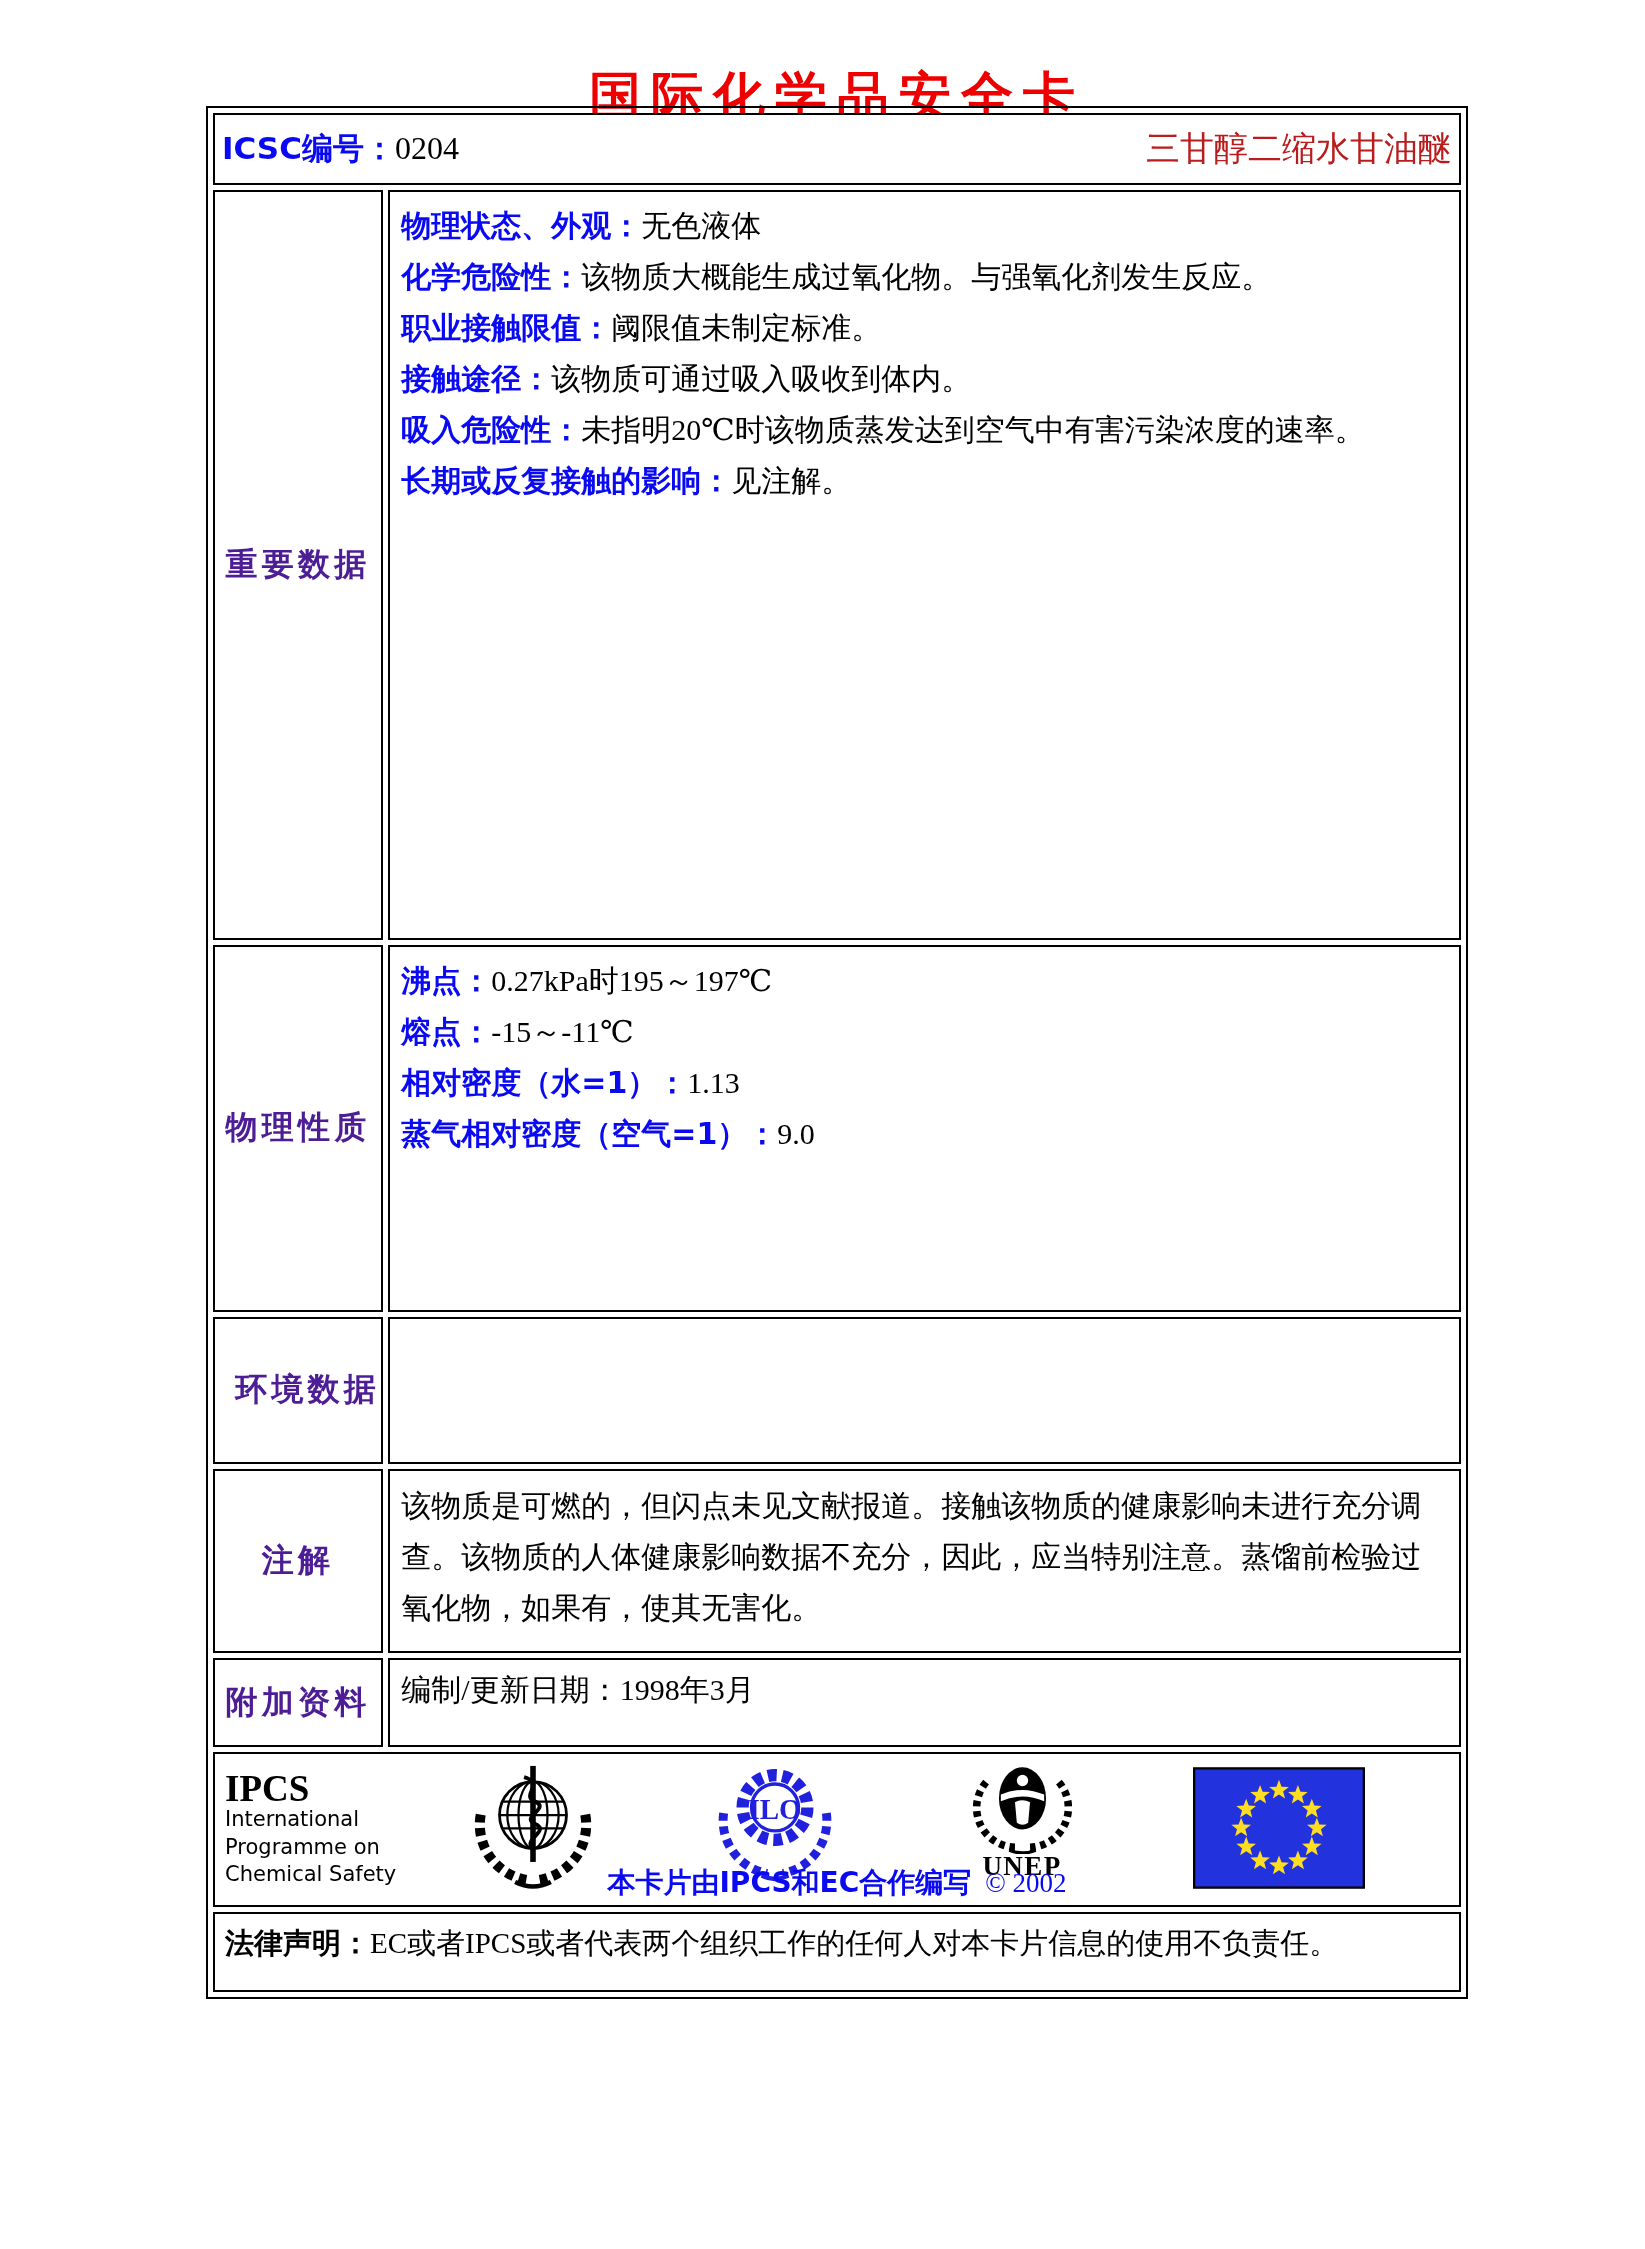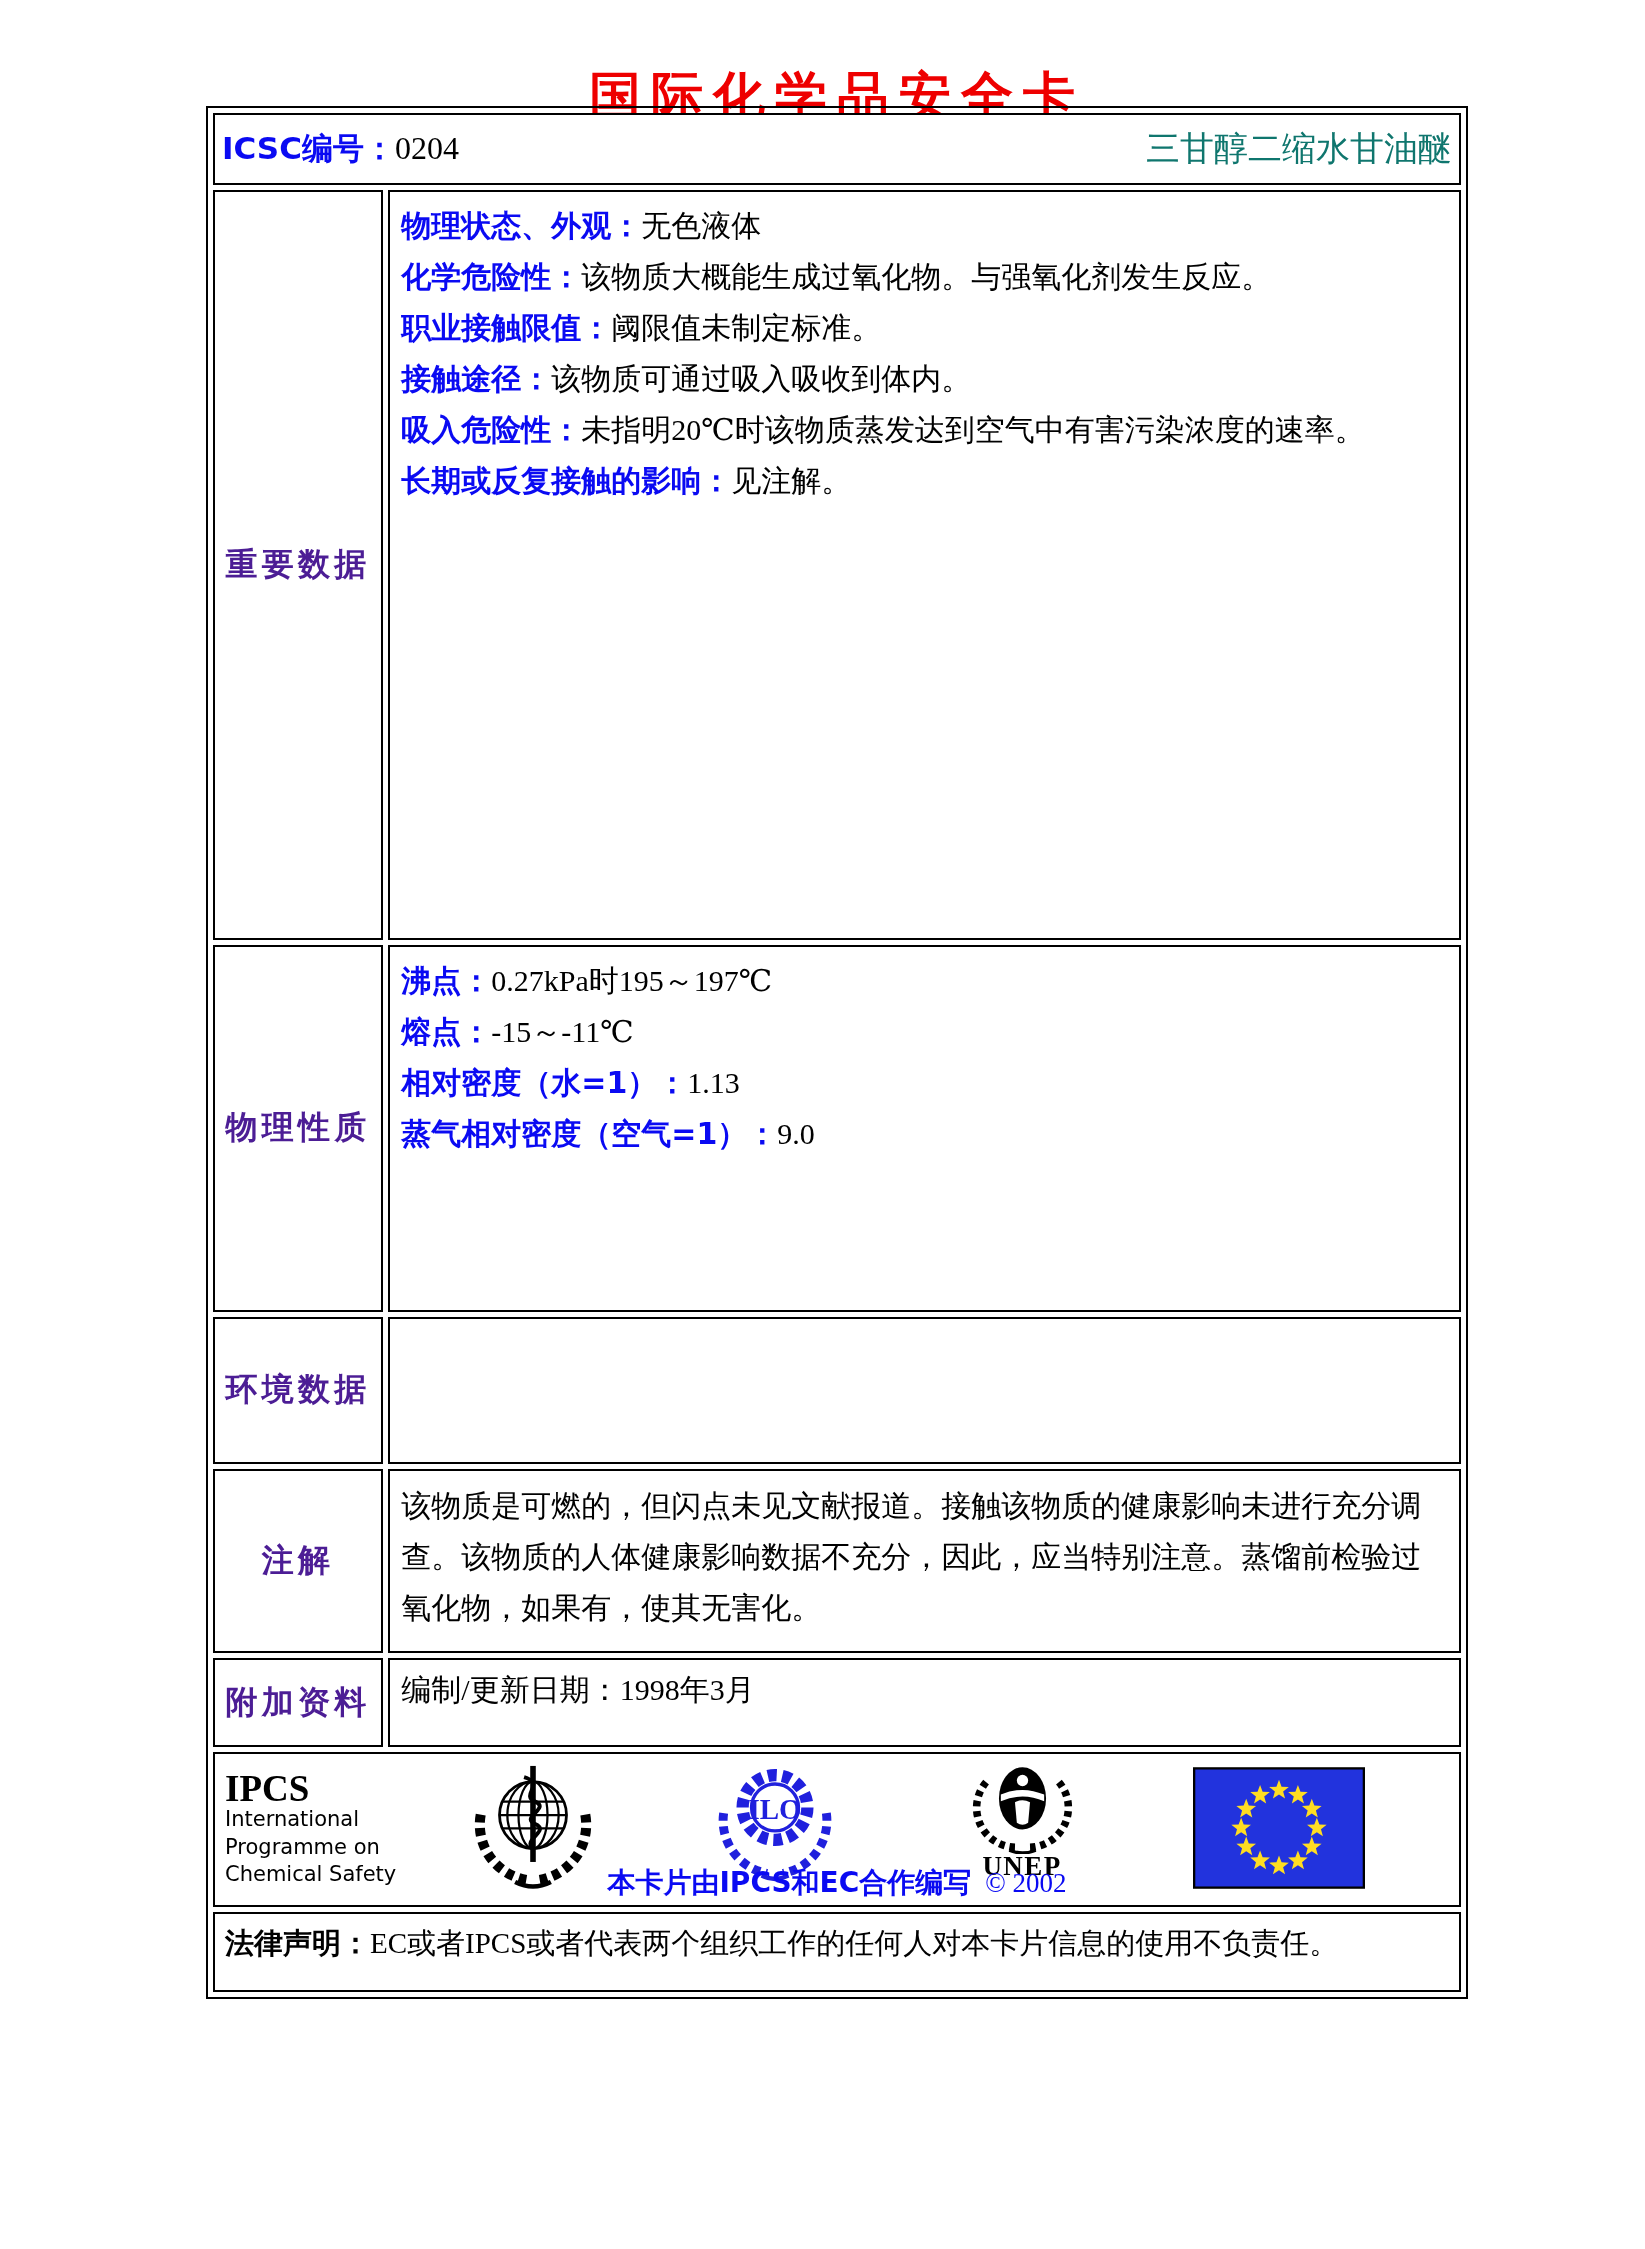--- a/index.html
+++ b/index.html
@@ -9,21 +9,21 @@
         font-family:"DejaVu Sans","Liberation Sans",sans-serif;font-weight:bold;
         font-size:52px;color:#ee0000;letter-spacing:10px;white-space:nowrap;margin-top:48px;}
   table.card{position:absolute;left:206px;top:106px;width:1262px;
         border:2.8px solid #000;border-collapse:separate;border-spacing:5px;table-layout:fixed;}
   table.card td{border:2.1px solid #000;background:#fff;overflow:hidden;}
   td.hdr-cell{height:68px;vertical-align:middle;padding:0 7px;}
   .hdr-flex{display:flex;justify-content:space-between;align-items:center;width:100%;gap:48px;}
   .blue-lbl{color:#0a0af2;font-family:"DejaVu Sans","Liberation Sans",sans-serif;font-weight:700;}
   .hdr-left{font-size:31px;white-space:nowrap;}
   .hdr-num{font-size:32px;color:#000;}
-  .hdr-right{font-size:34px;color:#0f766e;white-space:nowrap;}
+  .hdr-right{font-size:34px;color:#b91c1c;white-space:nowrap;}
   td.row-label{text-align:center;vertical-align:middle;
         font-family:"DejaVu Sans","Liberation Sans",sans-serif;font-weight:700;
         font-size:32px;color:#4c1d95;letter-spacing:4.2px;}
   td.row-content{vertical-align:top;padding:8.4px 11.3px;font-size:30px;line-height:51px;}
   .entry .lbl{color:#0a0af2;font-family:"DejaVu Sans","Liberation Sans",sans-serif;font-weight:700;}
   .entry .val{color:#000;}
   .plain-text{color:#000;}
   td.logos-cell{height:151px;position:relative;padding:0;}
   .ipcs-block{position:absolute;left:10px;top:18.3px;color:#000;
         font-family:"DejaVu Sans","Liberation Sans",sans-serif;}
@@ -84,21 +84,21 @@
       <td class="row-label" style="height:346px;">物理性质</td>
       <td class="row-content" style="height:346px;">
         <div class="entry"><span class="lbl">沸点：</span><span class="val">0.27kPa时195～197℃</span></div>
         <div class="entry"><span class="lbl">熔点：</span><span class="val">-15～-11℃</span></div>
         <div class="entry"><span class="lbl">相对密度（水=1）：</span><span class="val">1.13</span></div>
         <div class="entry"><span class="lbl">蒸气相对密度（空气=1）：</span><span class="val">9.0</span></div>
       </td>
     </tr>
 
     <tr>
-      <td class="row-label" style="height:127px;">环境数据</td>
+      <td class="row-label" style="height:127px;text-align:right;">环境数据</td>
       <td class="row-content" style="height:127px;"></td>
     </tr>
 
     <tr>
       <td class="row-label" style="height:163px;">注解</td>
       <td class="row-content" style="height:163px;">
         <div class="plain-text">该物质是可燃的，但闪点未见文献报道。接触该物质的健康影响未进行充分调查。该物质的人体健康影响数据不充分，因此，应当特别注意。蒸馏前检验过氧化物，如果有，使其无害化。</div>
       </td>
     </tr>
 

